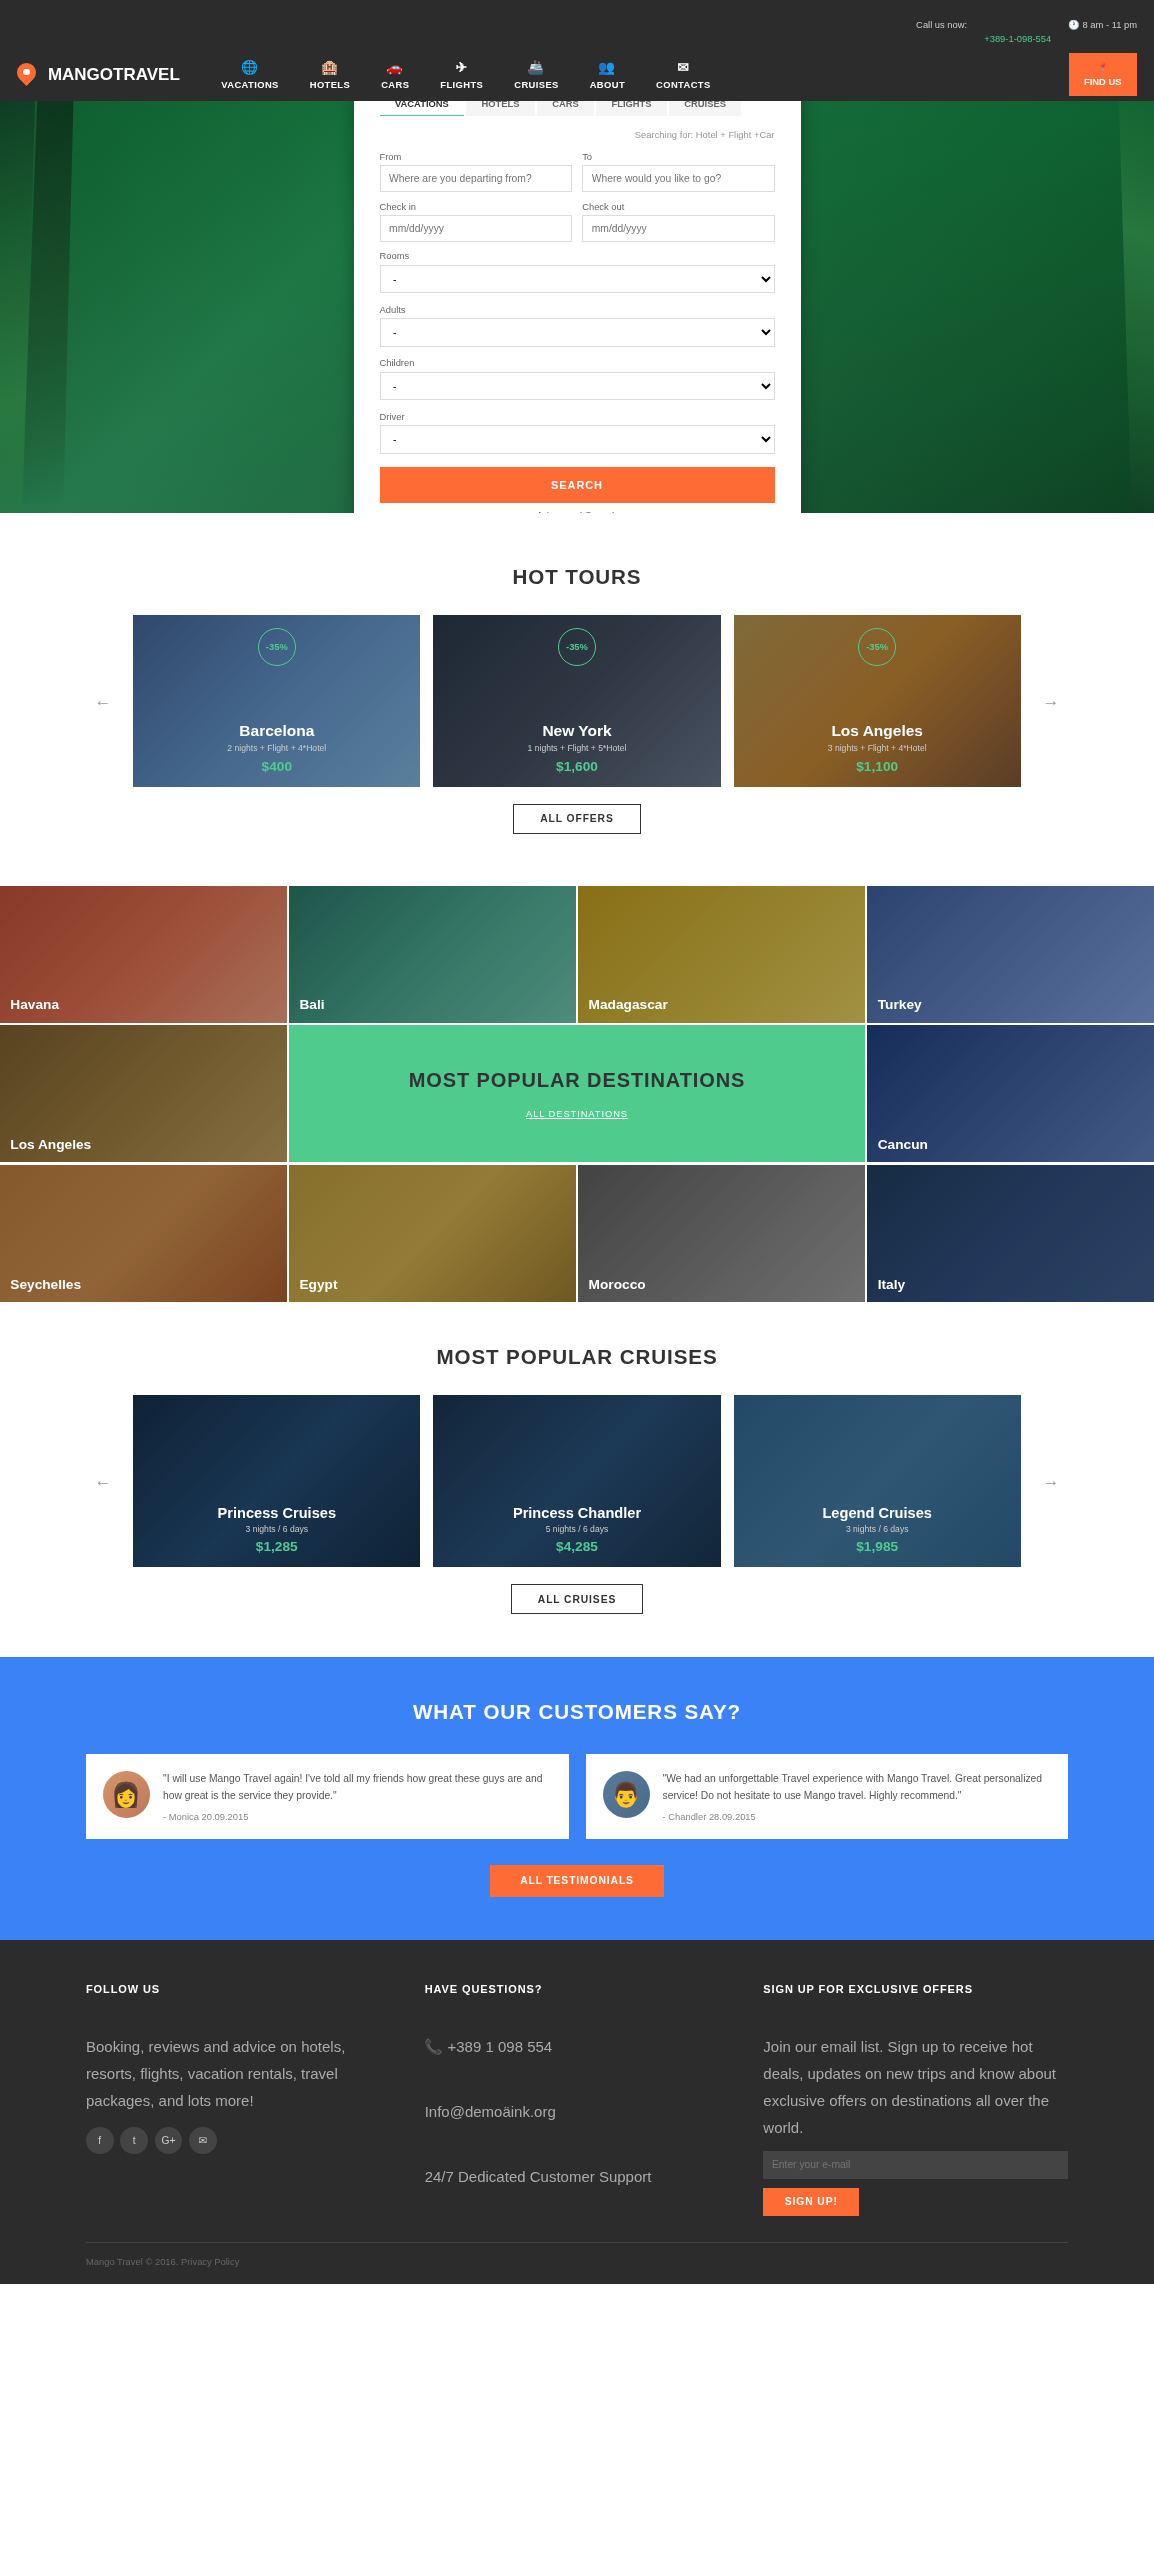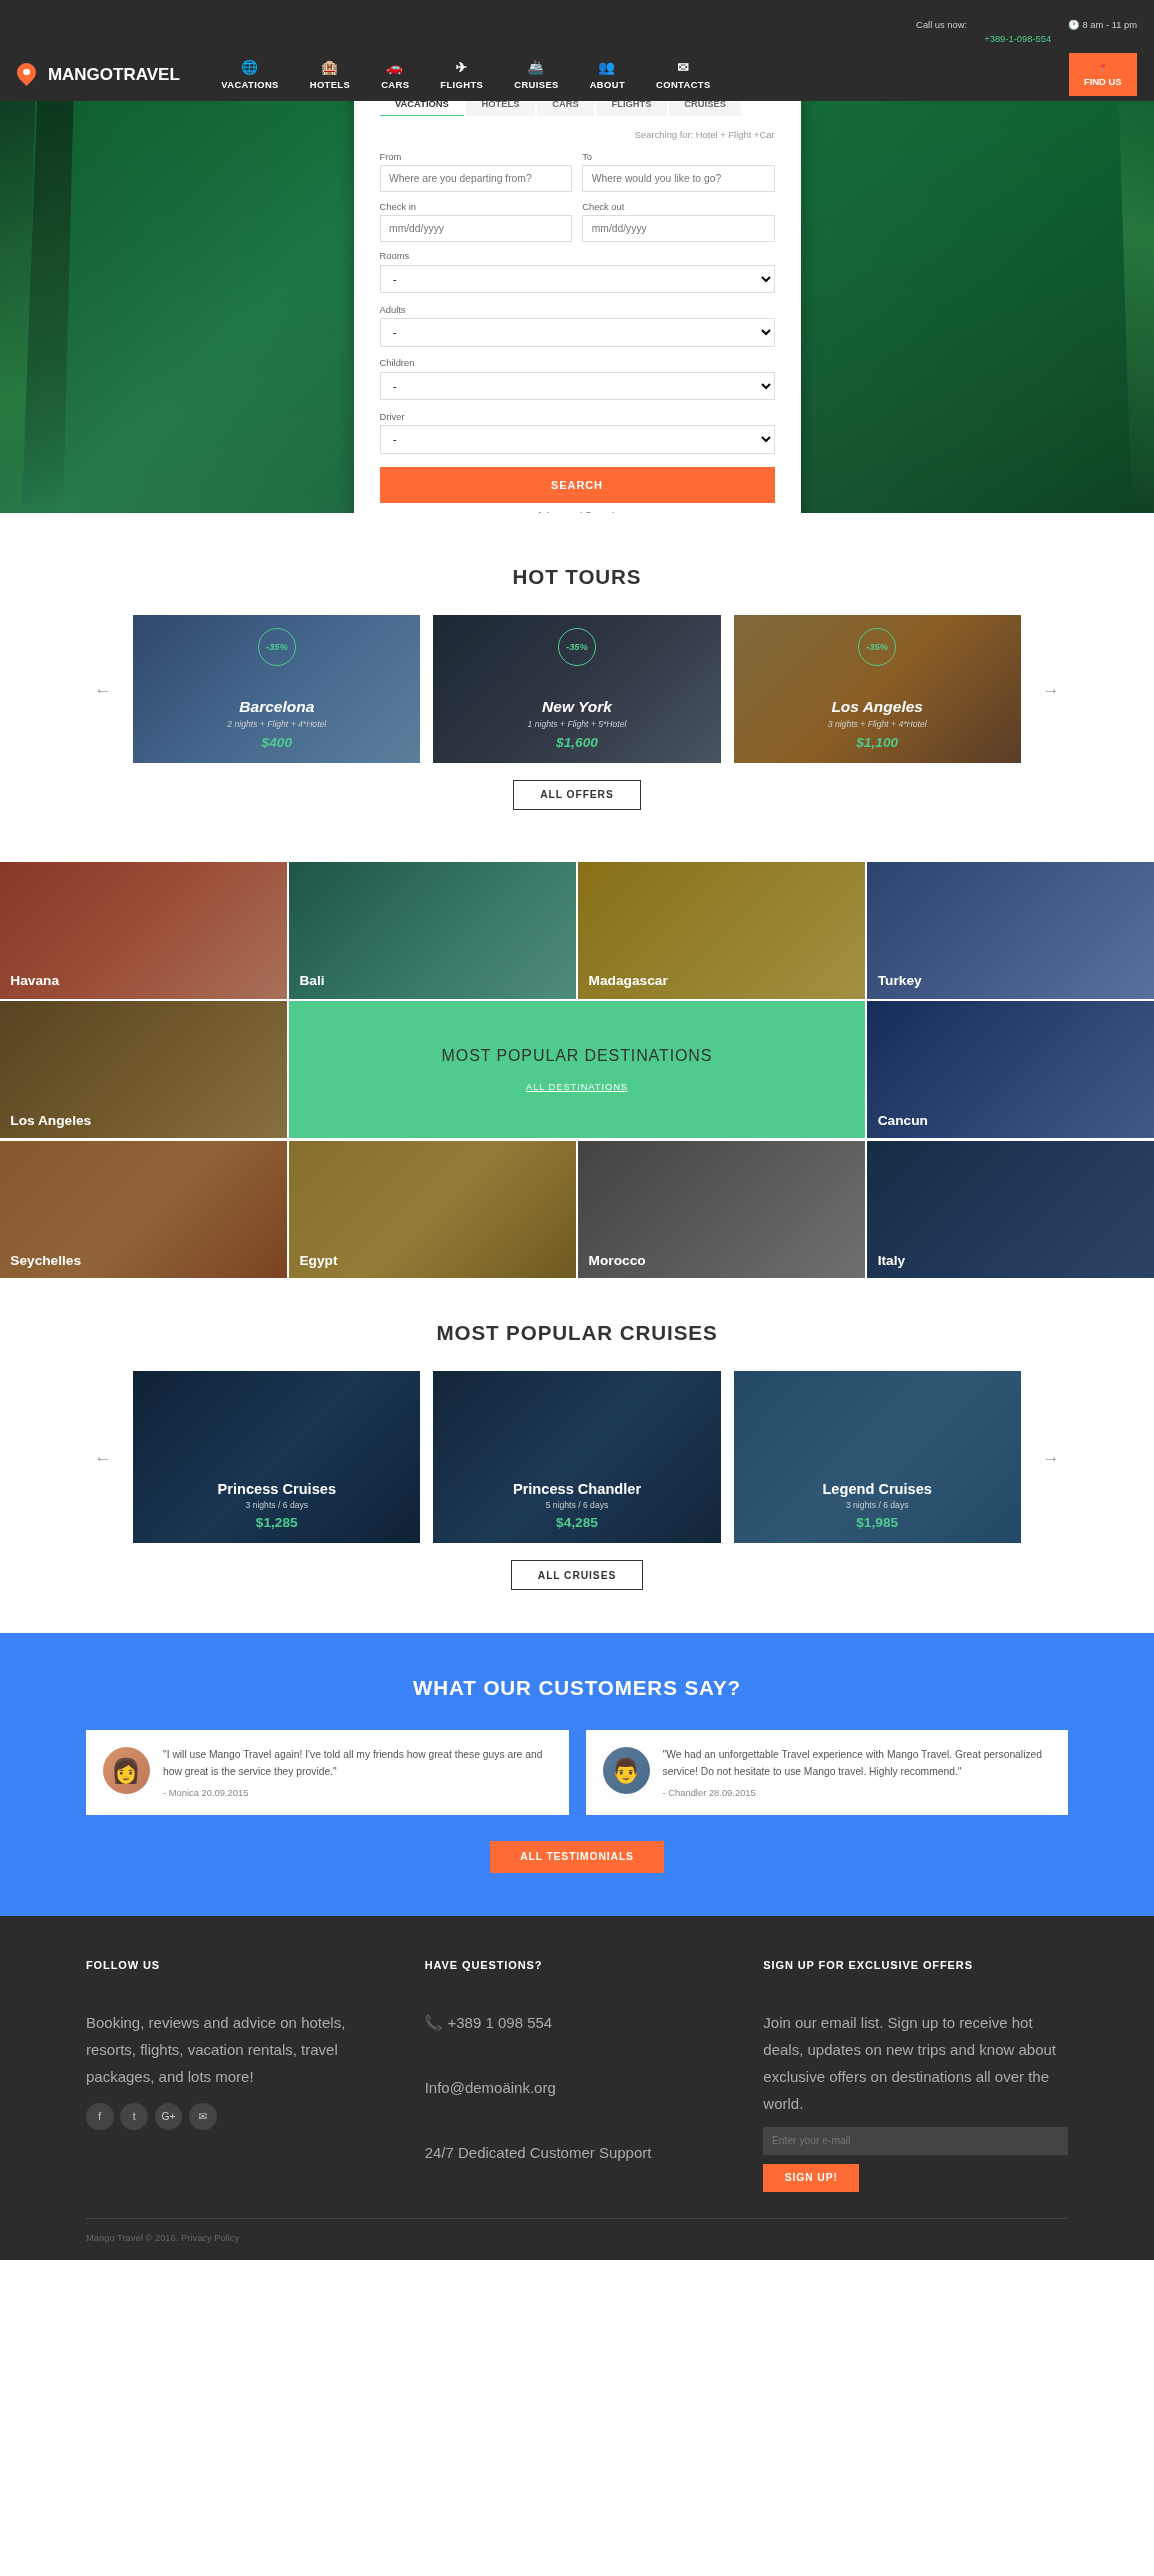--- a/index.html
+++ b/index.html
@@ -210,24 +210,23 @@
       border: none;
     }
     .tours-grid {
       display: flex;
       gap: 13px;
       flex: 1;
     }
     .tour-card {
       flex: 1;
       position: relative;
-      height: 148px;
+      height: 172px;
       overflow: hidden;
       cursor: pointer;
-      font-style: italic;
     }
     .tour-card-bg {
       width: 100%;
       height: 100%;
       object-fit: cover;
     }
     .tour-card-barcelona { background: linear-gradient(135deg, #4a6fa5 0%, #6a9fd8 50%, #8bc4f0 100%); }
     .tour-card-newyork { background: linear-gradient(135deg, #2c3e50 0%, #4a5568 50%, #718096 100%); }
     .tour-card-losangeles { background: linear-gradient(135deg, #c4a35a 0%, #d4913a 50%, #8b5e3c 100%); }
     .tour-overlay {
@@ -320,22 +319,22 @@
       display: flex;
       align-items: flex-end;
       padding: 10.3px;
     }
     .dest-name {
       color: #fff;
       font-size: 13.7px;
       font-weight: bold;
     }
     .dest-popular-title {
-      font-size: 16px;
-      font-weight: normal;
+      font-size: 20px;
+      font-weight: bold;
       text-transform: uppercase;
       letter-spacing: 0.9px;
       margin-bottom: 16px;
     }
     .dest-popular-link {
       font-size: 9.4px;
       color: #fff;
       text-decoration: underline;
       text-transform: uppercase;
       letter-spacing: 0.9px;

